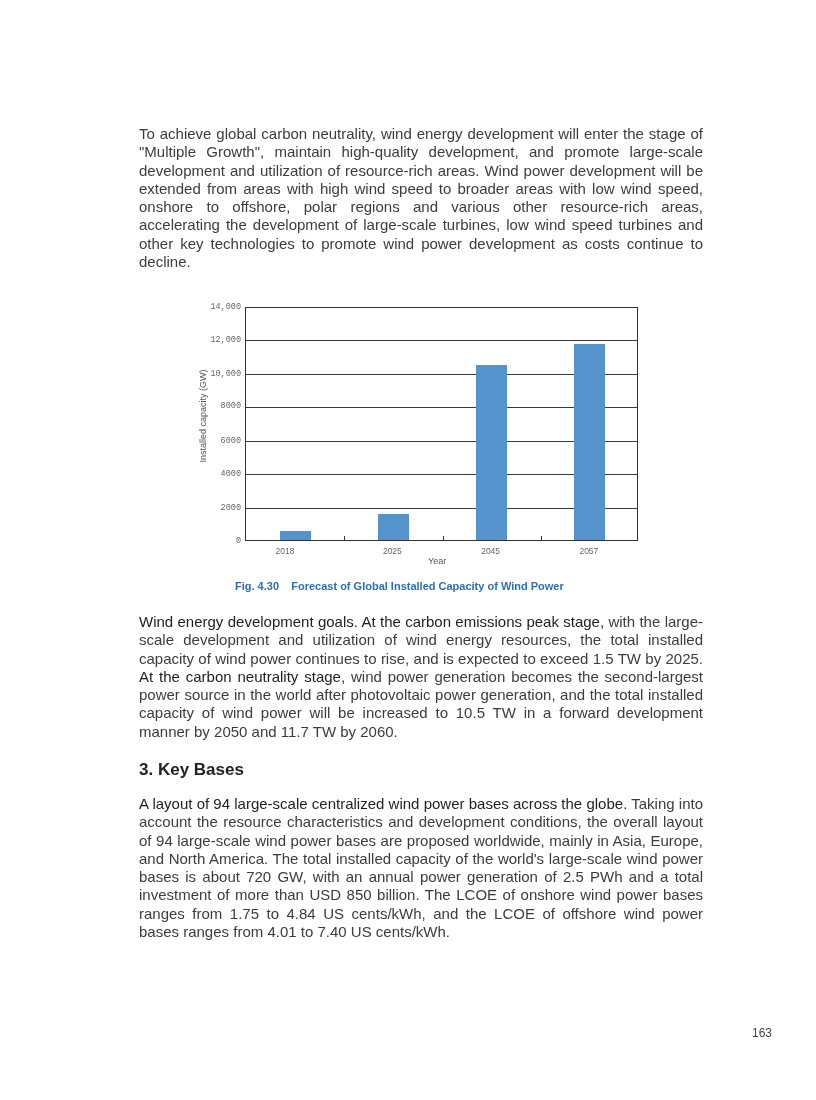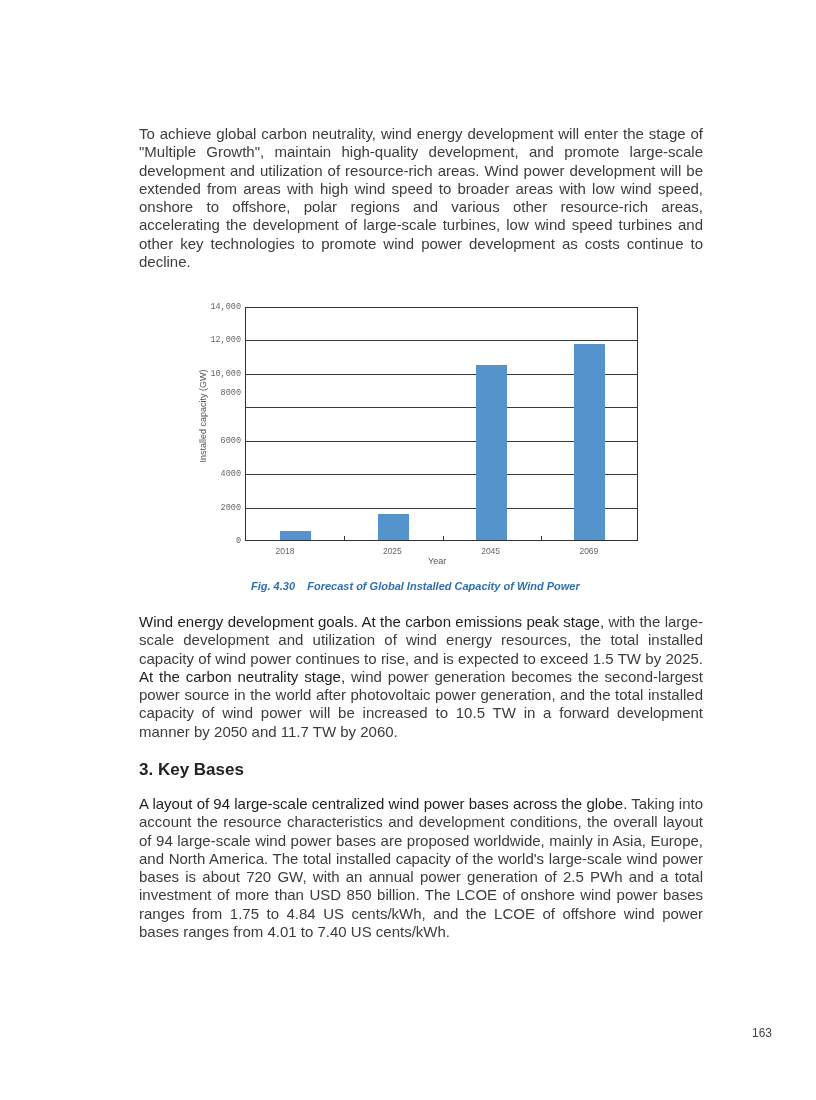--- a/index.html
+++ b/index.html
@@ -19,35 +19,35 @@
   .plot { position: absolute; left: 50px; top: 12px; width: 393px; height: 234px;
           border: 1.3px solid #333; box-sizing: border-box; }
   .grid { position: absolute; left: 0; right: 0; height: 0; border-top: 1.3px solid #3a3a3a; }
   .ytick { position: absolute; right: 414px; font-size: 8.5px; color: #666; transform: translateY(-50%); white-space: nowrap; font-family: Liberation Mono, monospace; }
   .bar { position: absolute; bottom: 0; width: 31px; background: #5593cc; }
   .xtick { position: absolute; top: 251px; font-size: 8.5px; color: #666; transform: translateX(-50%); }
   .xmark { position: absolute; bottom: 0; width: 1px; height: 4px; background: #333; }
   .xlabel { position: absolute; left: 233px; top: 261px; font-size: 9px; color: #555; }
   .ylabel { position: absolute; left: -52px; top: 116px; font-size: 9px; color: #555;
             transform: rotate(-90deg); transform-origin: center; width: 120px; text-align: center; }
-  .caption { position: absolute; left: 251px; top: 580px; font-size: 11px; font-weight: bold; color: #2f6fb0; white-space: pre; font-style: italic; }
+  .caption { position: absolute; left: 235px; top: 580px; font-size: 11px; font-weight: bold; color: #2f6fb0; white-space: pre; }
 </style>
 </head>
 <body>
 
 <div class="para" id="p1">To achieve global carbon neutrality, wind energy development will enter the stage of "Multiple Growth", maintain high-quality development, and promote large-scale development and utilization of resource-rich areas. Wind power development will be extended from areas with high wind speed to broader areas with low wind speed, onshore to offshore, polar regions and various other resource-rich areas, accelerating the development of large-scale turbines, low wind speed turbines and other key technologies to promote wind power development as costs continue to decline.</div>
 
 <div class="chart">
   <div class="ylabel">Installed capacity (GW)</div>
   <div id="yticks">
       <div class="ytick" style="top: 246px;">0</div>
       <div class="ytick" style="top: 212.571px;">2000</div>
       <div class="ytick" style="top: 179.143px;">4000</div>
       <div class="ytick" style="top: 145.714px;">6000</div>
-      <div class="ytick" style="top: 98px; text-align: center;">8000</div>
+      <div class="ytick" style="top: 111px; text-align: center;">8000</div>
       <div class="ytick" style="top: 78.8571px;">10,000</div>
       <div class="ytick" style="top: 45.4286px;">12,000</div>
       <div class="ytick" style="top: 12px;">14,000</div>
     </div>
   <div class="plot" id="plot">
       <div class="grid" style="top: 199.571px;"></div>
       <div class="grid" style="top: 166.143px;"></div>
       <div class="grid" style="top: 132.714px;"></div>
       <div class="grid" style="top: 99.2857px;"></div>
       <div class="grid" style="top: 65.8571px;"></div>
@@ -57,21 +57,21 @@
       <div class="xmark" style="left: 98.25px;"></div>
       <div class="bar" style="left: 230.125px; height: 175.5px; background: rgb(85, 147, 204);"></div>
       <div class="xmark" style="left: 196.5px;"></div>
       <div class="bar" style="left: 328.375px; height: 195.557px; background: rgb(85, 147, 204);"></div>
       <div class="xmark" style="left: 294.75px;"></div>
     </div>
   <div id="xticks">
       <div class="xtick" style="left: 90px;">2018</div>
       <div class="xtick" style="left: 197.375px;">2025</div>
       <div class="xtick" style="left: 295.625px;">2045</div>
-      <div class="xtick" style="left: 393.875px;">2069</div>
+      <div class="xtick" style="left: 393.875px;">2057</div>
     </div>
   <div class="xlabel">Year</div>
 </div>
 
 <div class="caption">Fig. 4.30    Forecast of Global Installed Capacity of Wind Power</div>
 
 <div class="para" id="p2"><b>Wind energy development goals. At the carbon emissions peak stage,</b><span> with the large-scale development and utilization of wind energy resources, the total installed capacity of wind power continues to rise, and is expected to exceed 1.5 TW by 2025. </span><b>At the carbon neutrality stage,</b><span> wind power generation becomes the second-largest power source in the world after photovoltaic power generation, and the total installed capacity of wind power will be increased to 10.5 TW in a forward development manner by 2050 and 11.7 TW by 2060.</span></div>
 
 <div class="heading">3. Key Bases</div>
 

